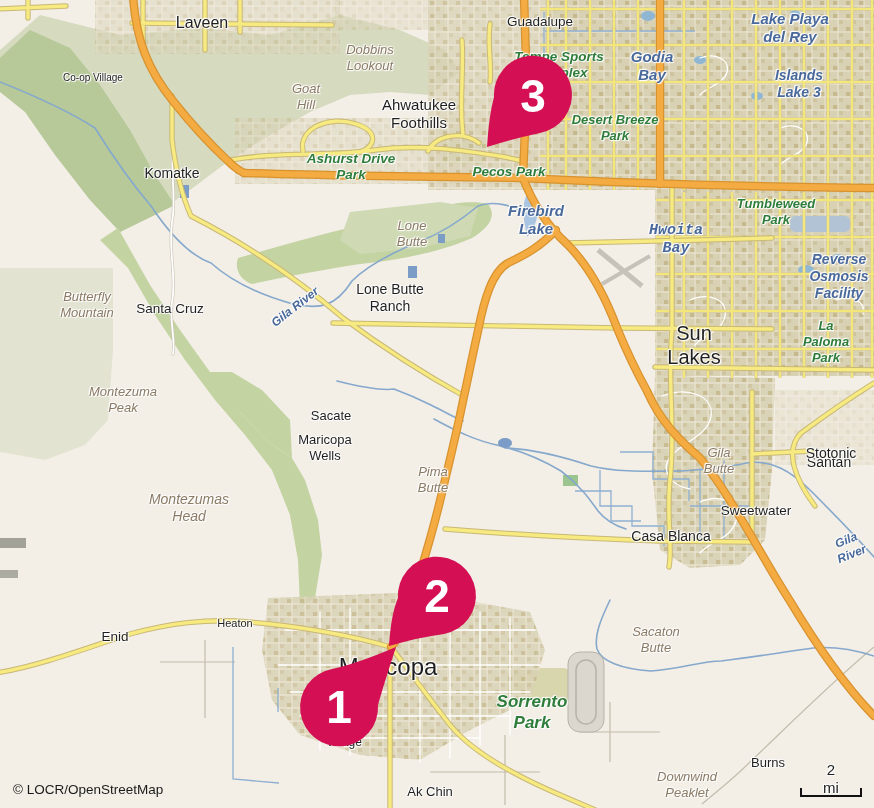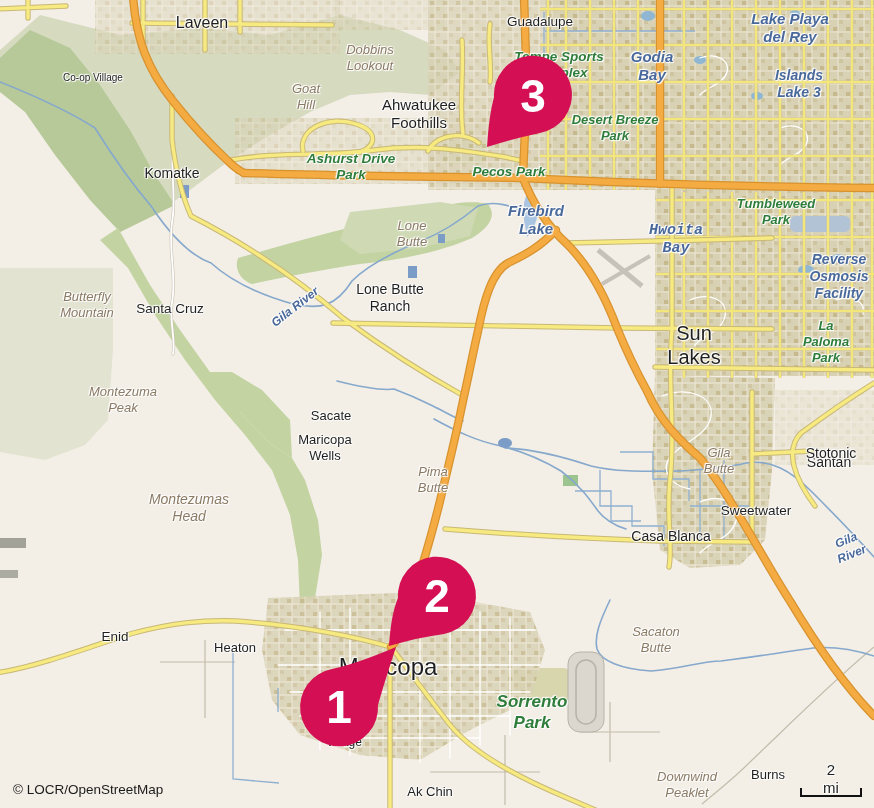--- a/index.html
+++ b/index.html
@@ -263,29 +263,29 @@
   <span class="lbl terrain" style="left:433px;top:480px;font-size:13px;">Pima
 Butte</span>
   <span class="lbl" style="left:829px;top:419px;font-size:14px;margin-top:44px;">Santan</span>
   <span class="lbl" style="left:831px;top:454px;font-size:14px;">Stotonic</span>
   <span class="lbl terrain" style="left:719px;top:461px;font-size:13px;">Gila
 Butte</span>
   <span class="lbl" style="left:756px;top:511px;font-size:13.5px;">Sweetwater</span>
   <span class="lbl" style="left:671px;top:537px;font-size:14px;">Casa Blanca</span>
   <span class="lbl water rot22" style="left:849px;top:547px;font-size:12px;">Gila River</span>
   <span class="lbl" style="left:115px;top:637px;font-size:13.5px;">Enid</span>
-  <span class="lbl" style="left:235px;top:624px;font-size:13px;margin-top:24px;">Heaton</span>
+  <span class="lbl" style="left:235px;top:624px;font-size:11px;">Heaton</span>
   <span class="lbl" style="left:388px;top:667px;font-size:24px;">Maricopa</span>
   <span class="lbl" style="left:344px;top:742px;font-size:12px;">Village</span>
   <span class="lbl park" style="left:532px;top:713px;font-size:17px;">Sorrento
 Park</span>
   <span class="lbl terrain" style="left:656px;top:640px;font-size:13px;">Sacaton
 Butte</span>
   <span class="lbl" style="left:430px;top:792px;font-size:13px;">Ak Chin</span>
-  <span class="lbl" style="left:768px;top:763px;font-size:13px;margin-top:12px;">Burns</span>
+  <span class="lbl" style="left:768px;top:763px;font-size:13px;">Burns</span>
   <span class="lbl terrain" style="left:687px;top:785px;font-size:13px;">Downwind
 Peaklet</span>
 </div>
 
 <svg id="pins" width="874" height="808" viewBox="0 0 874 808">
   <g>
     <path fill="#d40f53" d="M396,647 Q383,687 378,705 A39,39 0 1 1 332,669 Q356,664 396,647 Z"></path>
     <text class="num" x="339" y="723">1</text>
   </g>
   <g>

